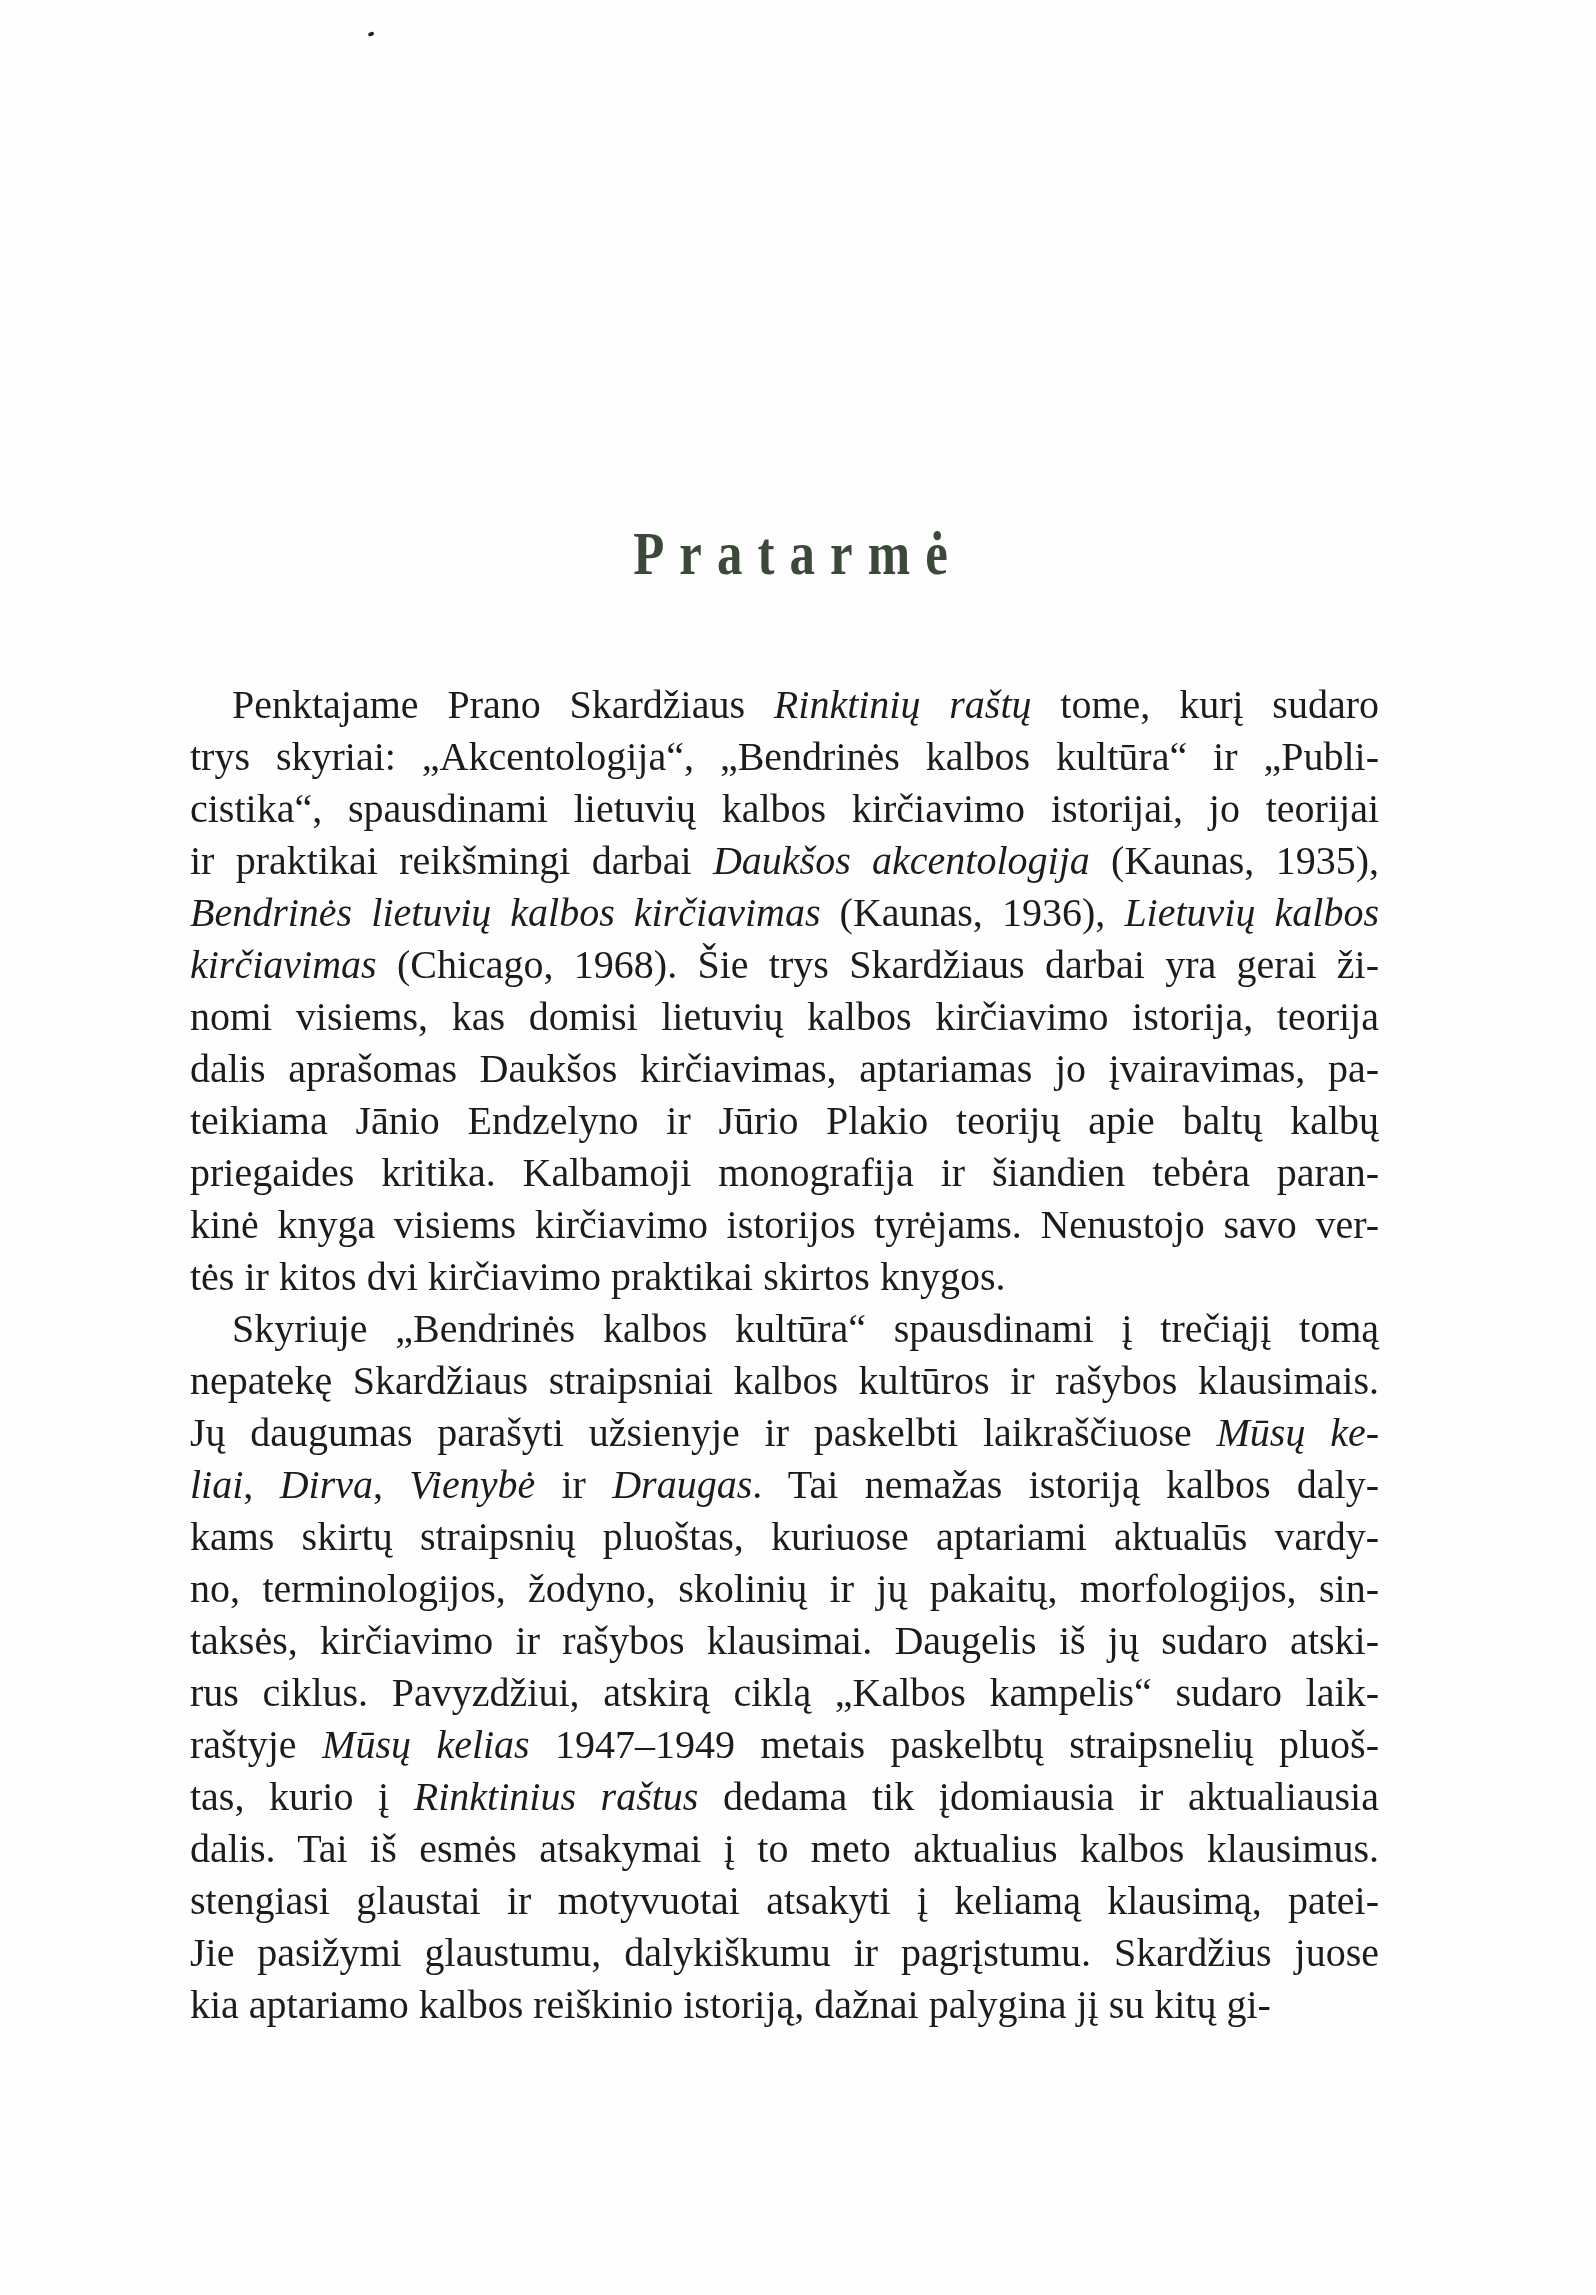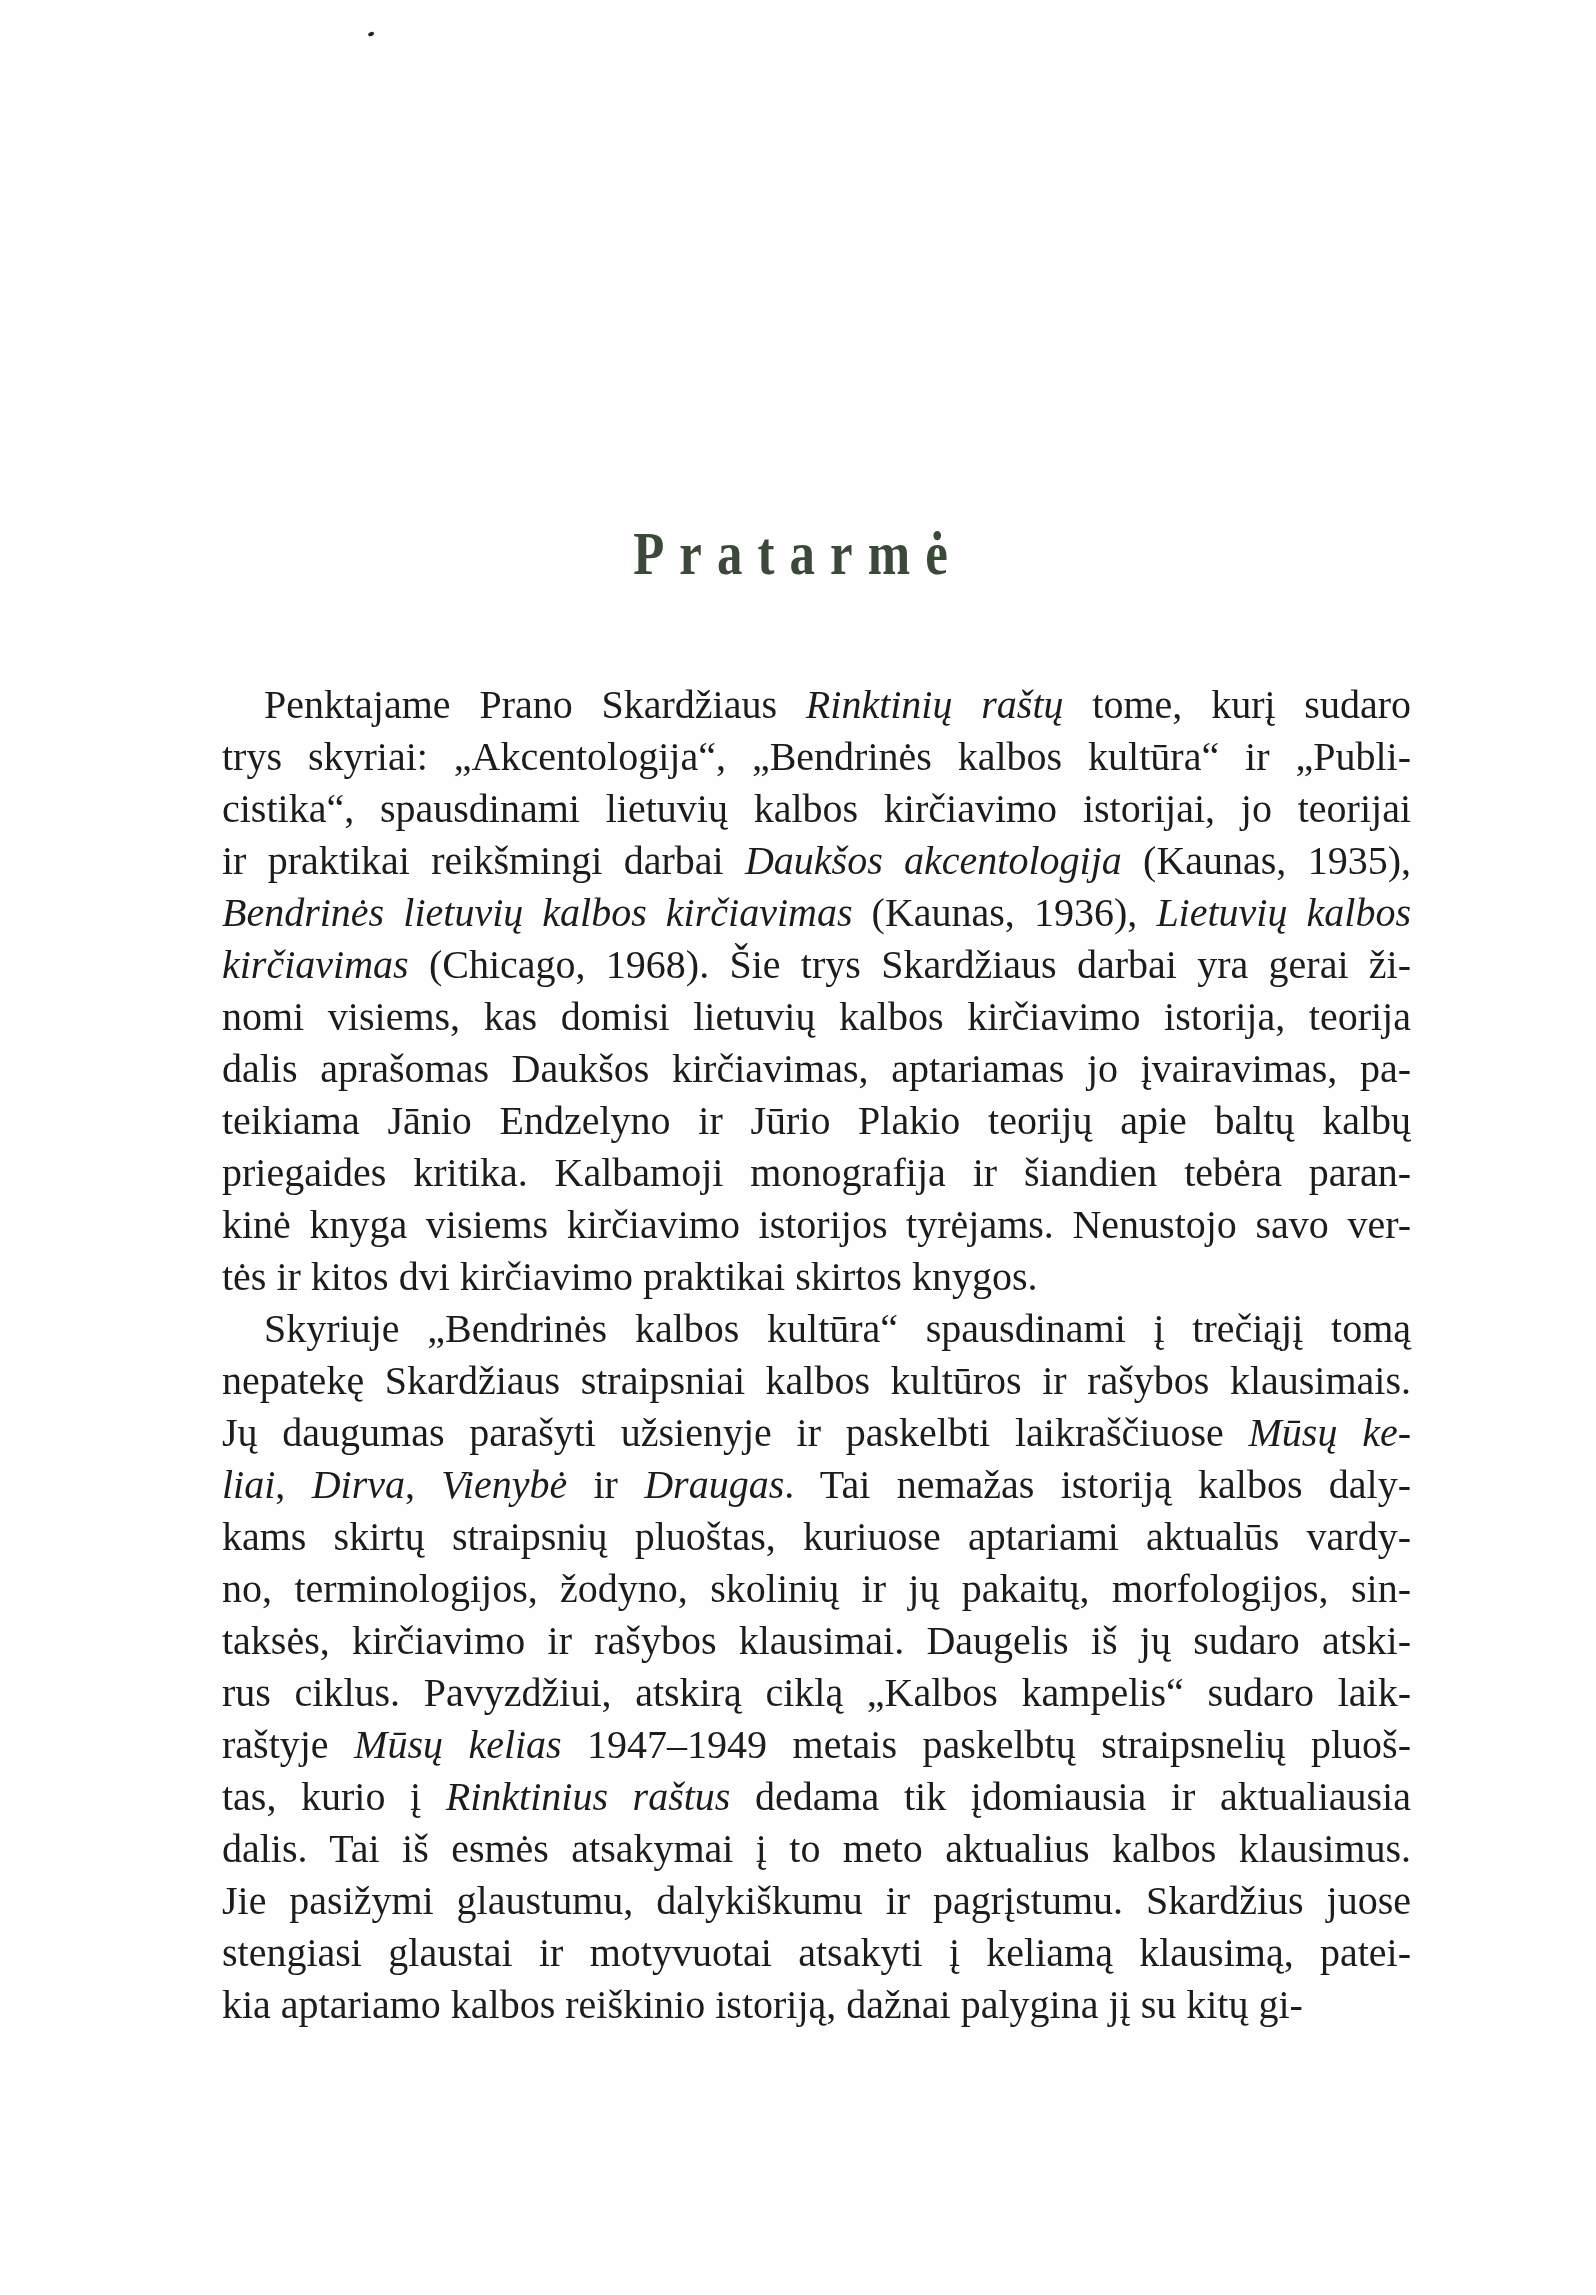--- a/index.html
+++ b/index.html
@@ -9,21 +9,21 @@
   .title {
     position: absolute; left: 0; width: 1596px; top: 519px;
     text-align: center;
     font-family: "Liberation Serif", serif; font-weight: bold;
     font-size: 62px; line-height: 69px;
     letter-spacing: 18.4px; color: #3b4a38;
     transform: scaleX(0.82); transform-origin: 798px 0;
   }
   .body {
     position: absolute; left: 190px; top: 679px; width: 1189px;
-    font-family: "Liberation Serif", serif; font-size: 40px; color: #1b1d1b; margin-left: 32px;
+    font-family: "Liberation Serif", serif; font-size: 40px; color: #1b1d1b;
   }
   .line {
     height: 52px; line-height: 51px; white-space: nowrap;
     text-align: justify; text-align-last: justify;
     word-spacing: 0; overflow: visible;
   }
   .line.last { text-align-last: left; }
   .line.indent { padding-left: 42px; }
   .line i { font-style: italic; }
 </style>
@@ -53,19 +53,19 @@
         <div class="line"><span>nepatekę Skardžiaus straipsniai kalbos kultūros ir rašybos klausimais.</span></div>
         <div class="line"><span>Jų daugumas parašyti užsienyje ir paskelbti laikraščiuose </span><i>Mūsų ke-</i></div>
         <div class="line"><i>liai</i><span>, </span><i>Dirva</i><span>, </span><i>Vienybė</i><span> ir </span><i>Draugas</i><span>. Tai nemažas istoriją kalbos daly-</span></div>
         <div class="line"><span>kams skirtų straipsnių pluoštas, kuriuose aptariami aktualūs vardy-</span></div>
         <div class="line"><span>no, terminologijos, žodyno, skolinių ir jų pakaitų, morfologijos, sin-</span></div>
         <div class="line"><span>taksės, kirčiavimo ir rašybos klausimai. Daugelis iš jų sudaro atski-</span></div>
         <div class="line"><span>rus ciklus. Pavyzdžiui, atskirą ciklą „Kalbos kampelis“ sudaro laik-</span></div>
         <div class="line"><span>raštyje </span><i>Mūsų kelias</i><span> 1947–1949 metais paskelbtų straipsnelių pluoš-</span></div>
         <div class="line"><span>tas, kurio į </span><i>Rinktinius raštus</i><span> dedama tik įdomiausia ir aktualiausia</span></div>
         <div class="line"><span>dalis. Tai iš esmės atsakymai į to meto aktualius kalbos klausimus.</span></div>
+        <div class="line"><span>stengiasi glaustai ir motyvuotai atsakyti į keliamą klausimą, patei-</span></div>
         <div class="line"><span>Jie pasižymi glaustumu, dalykiškumu ir pagrįstumu. Skardžius juose</span></div>
-        <div class="line"><span>stengiasi glaustai ir motyvuotai atsakyti į keliamą klausimą, patei-</span></div>
         <div class="line last"><span>kia aptariamo kalbos reiškinio istoriją, dažnai palygina jį su kitų gi-</span></div>
       </div>
     </div>
 </div>
 
 
 </body></html>

